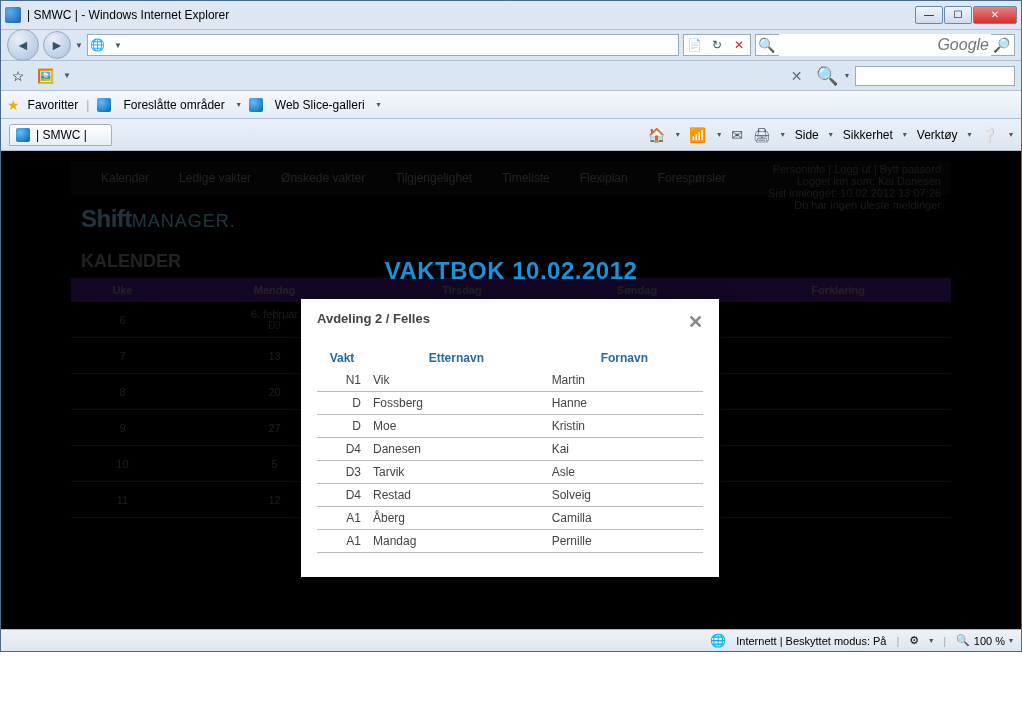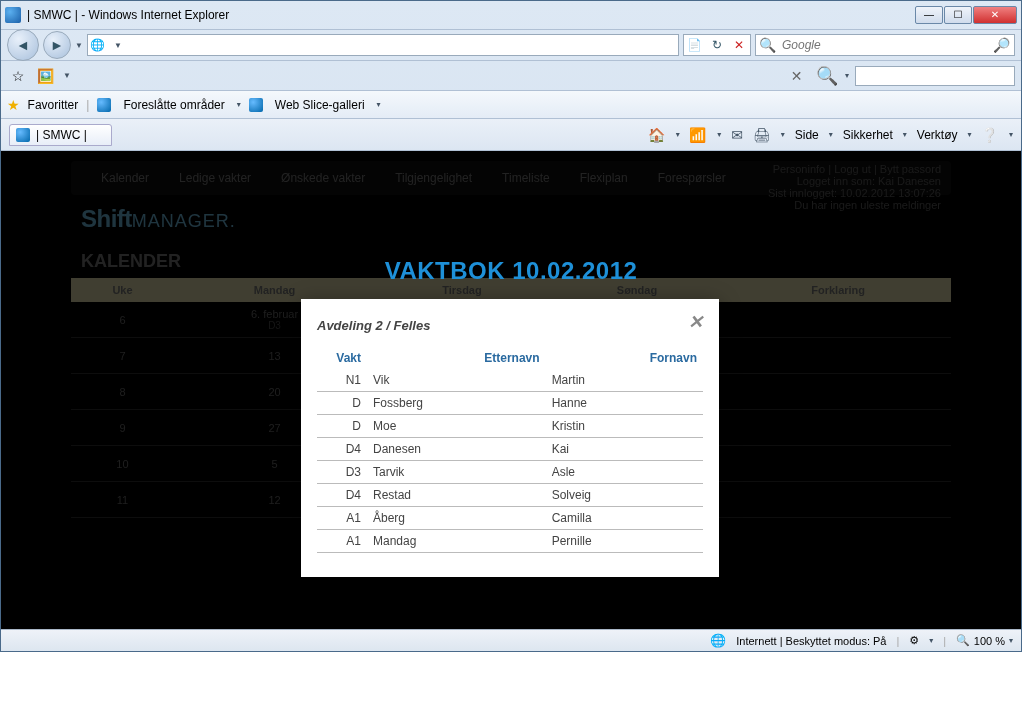--- a/index.html
+++ b/index.html
@@ -20,21 +20,21 @@
 .navbtn.back { width: 32px; height: 32px; }
 .dropdown-caret { font-size: 8px; color: #456; }
 .urlbox { flex: 1; height: 22px; display: flex; align-items: center; border: 1px solid #9ab; background: #fff; }
 .urlbox .urlicon { width: 20px; text-align: center; font-size: 12px; }
 .urlbox input { flex: 1; border: none; font-size: 12px; padding: 2px; outline: none; }
 .ctrlgrp { display: flex; align-items: center; border: 1px solid #9ab; background: #fff; height: 22px; }
 .ctrlgrp .cbtn { width: 22px; text-align: center; font-size: 12px; color: #356; }
 .ctrlgrp .cbtn.stop { color: #c22; }
 .searchbox { width: 260px; height: 22px; border: 1px solid #9ab; background: #fff; display: flex; align-items: center; }
 .searchbox .sicon { width: 24px; text-align: center; color: #888; font-size: 14px; }
-.searchbox input { flex: 1; border: none; font-size: 12px; font-style: italic; color: #737373; padding: 2px; outline: none; }
+.searchbox input { flex: 1; border: none; font-size: 16px; font-style: italic; color: #737373; padding: 2px; outline: none; text-align: right; }
 
 
 .tabrow { height: 30px; display: flex; align-items: center; padding: 0 6px; gap: 6px; border-bottom: 1px solid #b0c0d4; }
 .tabrow .iconbtn { width: 22px; height: 22px; display: flex; align-items: center; justify-content: center; font-size: 14px; }
 .tabrow .closex { margin-left: auto; color: #666; font-size: 14px; padding: 0 8px; }
 .tabrow .magnify { font-size: 18px; color: #555; }
 
 .favbar { height: 28px; display: flex; align-items: center; padding: 0 6px; gap: 8px; font-size: 12px; border-bottom: 1px solid #b0c0d4; background: linear-gradient(#f4f8fc,#e4ecf6); }
 .favbar .star { color: #f0b000; font-size: 14px; }
 .favbar .item { display: flex; align-items: center; gap: 12px; }
@@ -51,31 +51,31 @@
 .dimlayer { position: absolute; inset: 0; filter: brightness(0.25); }
 
 
 .app { position: absolute; left: 70px; top: 10px; right: 70px; color: #aaa; }
 .topnav { display: flex; gap: 30px; background: #111; padding: 10px 30px; border-radius: 4px; font-size: 12px; color: #888; margin-bottom: 10px; }
 .logo { font-size: 24px; font-weight: bold; color: #7dd3fc; margin: 8px 0 10px 10px; letter-spacing: -0.5px; }
 .logo .mg { font-weight: 300; font-size: 18px; letter-spacing: 1px; }
 .rightinfo { position: absolute; top: 2px; right: 10px; text-align: right; font-size: 11px; color: #666; }
 .kalhead { font-size: 18px; font-weight: bold; color: #888; margin: 18px 0 6px 10px; }
 .caltable { width: 100%; border-collapse: collapse; font-size: 11px; color: #777; }
-.caltable th { background: #fef9c3; color: #888; padding: 6px 4px; text-align: center; }
+.caltable th { background: #4c1d95; color: #888; padding: 6px 4px; text-align: center; }
 .caltable td { padding: 6px 4px; text-align: center; border-bottom: 1px solid #333; }
 .caltable td .sub { display: block; font-size: 10px; color: #555; }
 
 
 .vakttitle { position: absolute; left: 50%; transform: translateX(-50%); top: 106px; font-size: 24px; font-weight: bold; color: #1e90d8; letter-spacing: 0.5px; }
 .modal { position: absolute; left: 300px; top: 148px; width: 418px; background: #fff; box-shadow: 0 4px 20px rgba(0,0,0,.4); padding: 12px 16px 24px 16px; }
-.modal .mhead { display: flex; justify-content: space-between; align-items: flex-end; font-size: 13px; font-weight: bold; color: #444; font-style: italic; }
+.modal .mhead { display: flex; justify-content: space-between; align-items: flex-start; font-size: 13px; font-weight: bold; color: #444; }
 .modal .mclose { font-size: 18px; color: #888; cursor: pointer; }
 .shifttable { width: 100%; border-collapse: collapse; margin-top: 14px; font-size: 12px; }
-.shifttable th { text-align: right; color: #2a6aa0; font-weight: bold; padding: 4px 6px; }
+.shifttable th { text-align: center; color: #2a6aa0; font-weight: bold; padding: 4px 6px; }
 .shifttable th.vcol { width: 50px; }
 .shifttable td { padding: 4px 6px; border-bottom: 1px solid #bbb; color: #444; }
 .shifttable td.vcol { text-align: right; }
 
 
 .statusbar { height: 22px; border-top: 1px solid #aab8c8; background: linear-gradient(#eef2f8,#dde6f0); display: flex; align-items: center; font-size: 11px; padding: 0 8px; gap: 10px; }
 .statusbar .flex { flex: 1; }
 .statusbar .globe { color: #2a8; font-size: 13px; }
 .statusbar .sep { color: #aaa; }
 .statusbar .zoom { display: flex; align-items: center; gap: 4px; }

